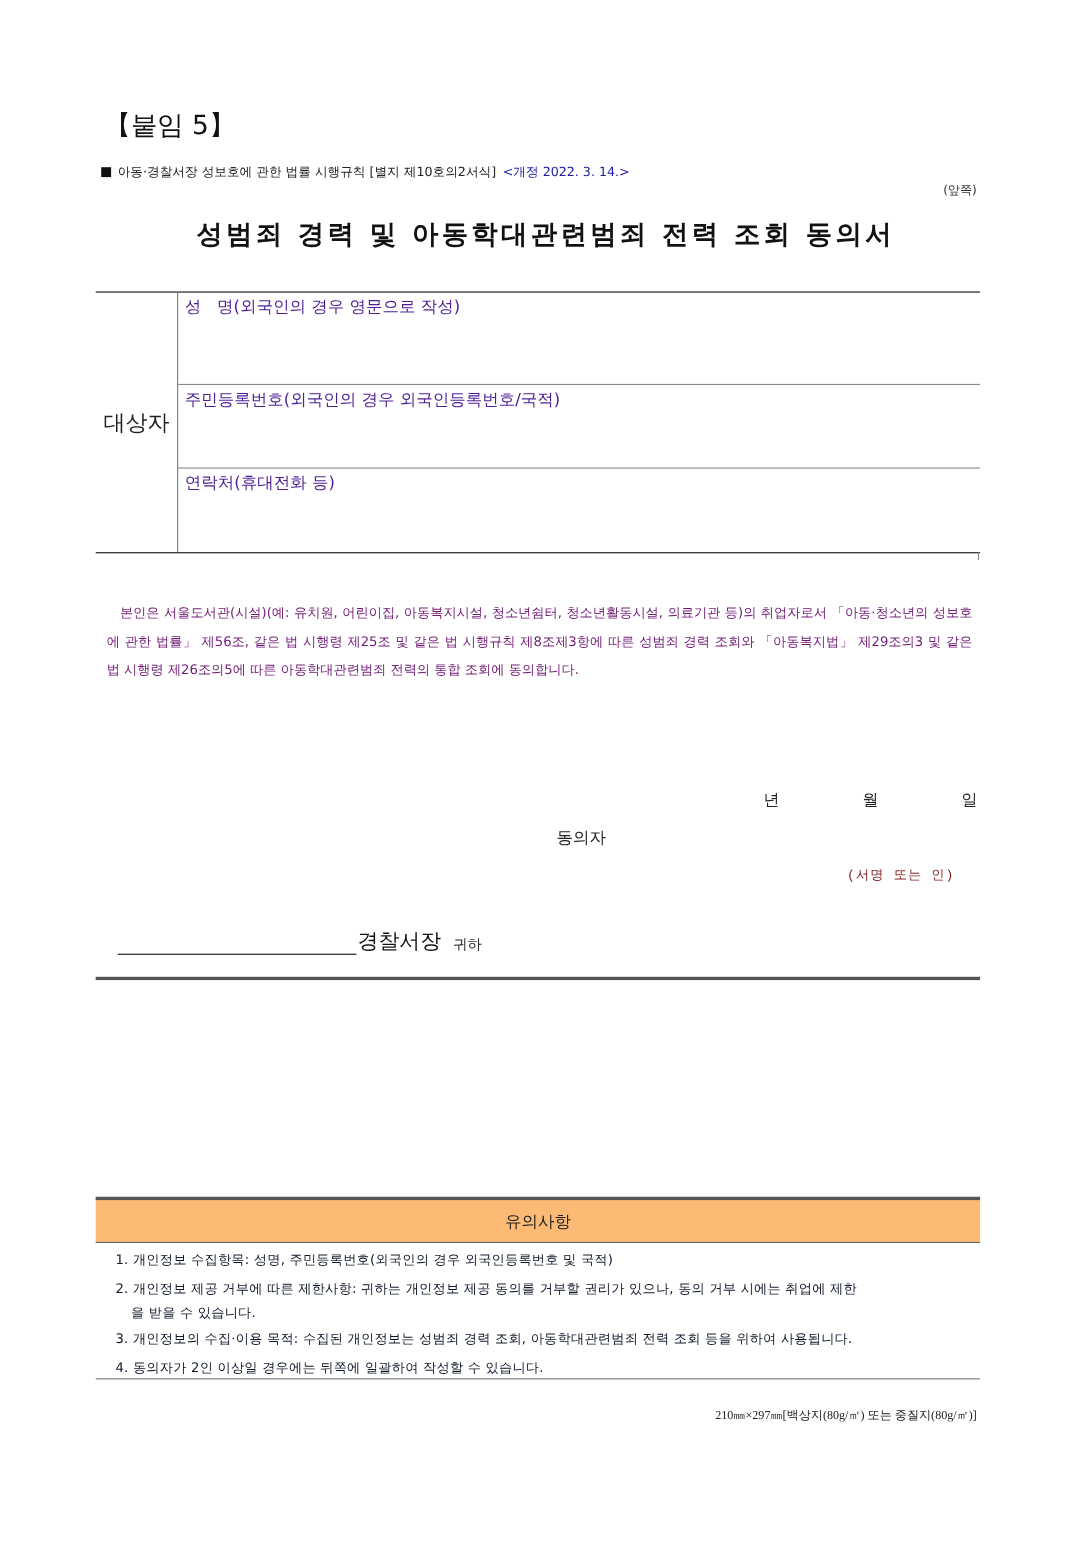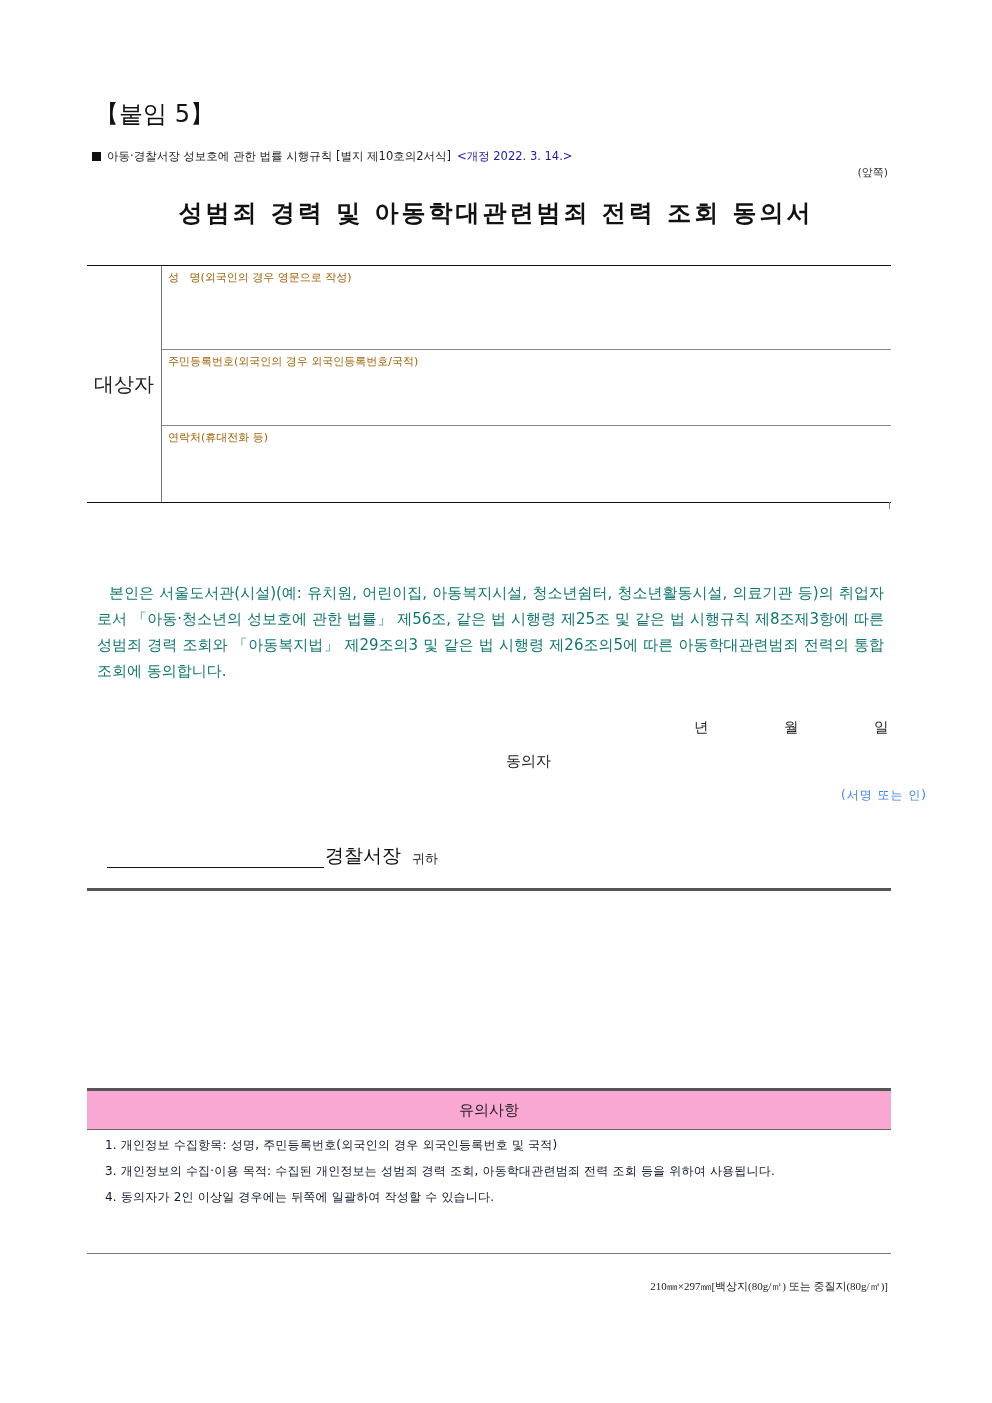--- a/index.html
+++ b/index.html
@@ -38,58 +38,58 @@
     border-bottom: 1.5px solid #111;
   }
   .subject-label-col {
     position: absolute; left: 0; top: 0; width: 75px; height: 100%;
     border-right: 1px solid #777;
     display: flex; align-items: center; justify-content: center;
     font-size: 20px; color: #222;
   }
   .subject-field {
     position: absolute; left: 75px; right: 0;
-    padding: 4px 0 0 6px; font-size: 11px; color: #a16207;
+    padding: 4px 0 0 6px; font-size: 15px; color: #4c1d95;
   }
   .subject-field.f1 { top: 0; height: 84px; border-bottom: 1px solid #888; }
   .subject-field.f2 { top: 84px; height: 76px; border-bottom: 1px solid #888; }
   .subject-field.f3 { top: 160px; height: 78px; }
   .subject-field .value { display:block; height: 40px; }
   .tick-right {
     left: 889px; top: 502px; width: 1px; height: 7px; background: #888;
   }
 
   .consent-text {
-    left: 97px; top: 580px; width: 787px;
-    font-size: 15px; line-height: 26px; color: #0f766e;
+    left: 97px; top: 544px; width: 787px;
+    font-size: 12px; line-height: 26px; color: #701a75;
     text-align: justify; text-indent: 12px;
   }
 
   .date-row { top: 718px; font-size: 14.5px; color: #222; }
   .date-year { left: 694px; }
   .date-month { left: 784px; }
   .date-day { left: 874px; }
 
   .consenter-label { left: 506px; top: 752px; font-size: 15px; color: #222; }
-  .sign-hint { left: 841px; top: 787px; font-size: 12px; color: #3b82f6; letter-spacing: 1px; }
+  .sign-hint { left: 770px; top: 787px; font-size: 12px; color: #7f1d1d; letter-spacing: 1px; font-family: Liberation Mono, monospace; }
 
   .police-blank {
     left: 107px; top: 867px; width: 217px; height: 1px; background: #111;
   }
   .police-title { left: 325px; top: 843px; font-size: 19px; color: #111; }
   .police-suffix { left: 412px; top: 850px; font-size: 13px; color: #222; }
 
   .thick-divider {
     left: 87px; top: 888px; width: 804px; height: 3px; background: #555;
   }
 
   
   .notes-header {
     left: 87px; top: 1088px; width: 804px; height: 42px;
-    background: #f9a8d4;
+    background: #fdba74;
     border-top: 3px solid #555;
     border-bottom: 1.5px solid #666;
     display: flex; align-items: center; justify-content: center;
     font-size: 15px; color: #222;
   }
   .notes-list { left: 105px; top: 1134px; width: 795px; font-size: 12px; color: #0f172a; }
   .note { line-height: 22px; letter-spacing: 0.2px; }
   .note.n2 { line-height: 22px; }
   .note .cont { display:block; padding-left: 14px; }
   .notes-bottom {
@@ -141,18 +141,22 @@
 <div class="abs police-blank"></div>
 <div class="abs police-title">경찰서장</div>
 <div class="abs police-suffix">귀하</div>
 
 <div class="abs thick-divider"></div>
 
 <div class="abs notes-header">유의사항</div>
 
 <div class="abs notes-list">
   <div class="note" style="margin-bottom:4px">1. 개인정보 수집항목: 성명, 주민등록번호(외국인의 경우 외국인등록번호 및 국적)</div>
+  <div class="note n2" style="margin-bottom:2px">
+    <span>2. 개인정보 제공 거부에 따른 제한사항: 귀하는 개인정보 제공 동의를 거부할 권리가 있으나, 동의 거부 시에는 취업에 제한</span>
+    <span class="cont">을 받을 수 있습니다.</span>
+  </div>
   <div class="note" style="margin-bottom:4px">3. 개인정보의 수집·이용 목적: 수집된 개인정보는 성범죄 경력 조회, 아동학대관련범죄 전력 조회 등을 위하여 사용됩니다.</div>
   <div class="note">4. 동의자가 2인 이상일 경우에는 뒤쪽에 일괄하여 작성할 수 있습니다.</div>
 </div>
 <div class="abs notes-bottom"></div>
 
 <div class="abs paper-spec">210㎜×297㎜[백상지(80g/㎡) 또는 중질지(80g/㎡)]</div>
 
 </body></html>

